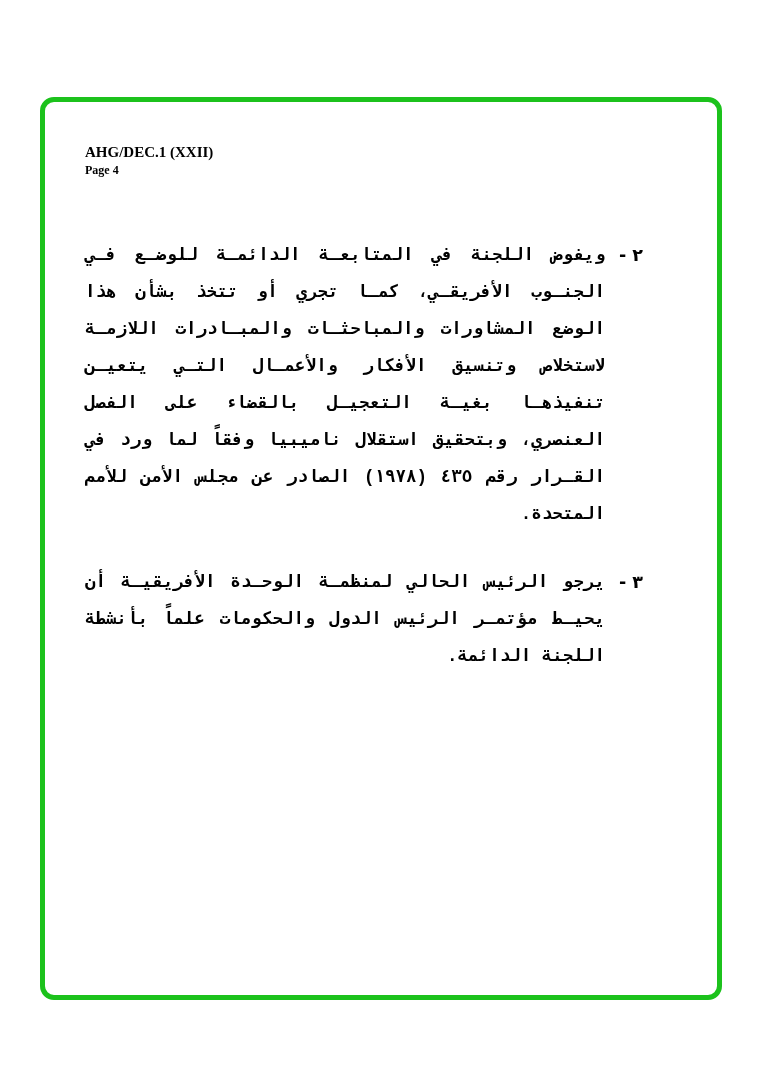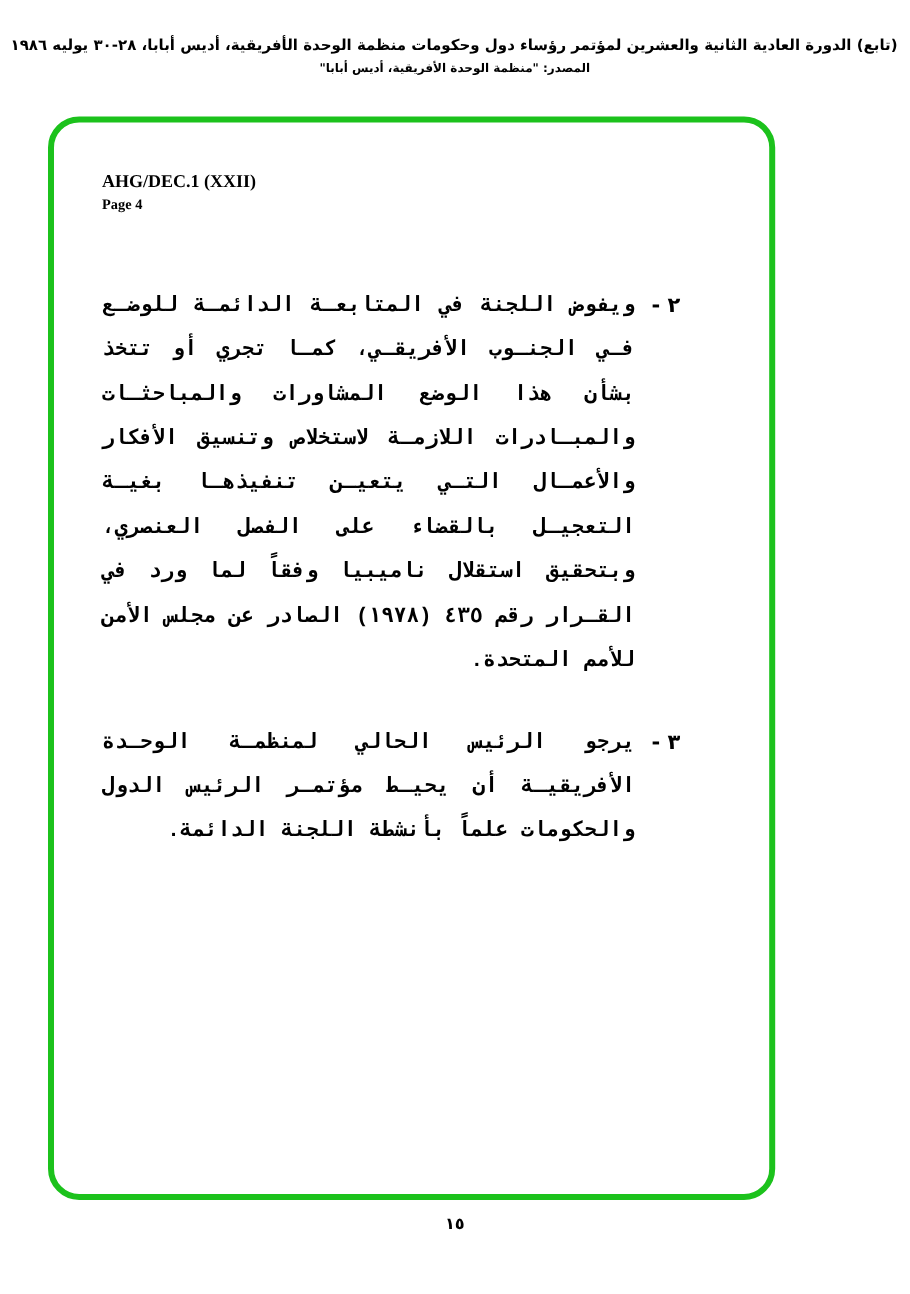--- a/index.html
+++ b/index.html
@@ -35,24 +35,24 @@
   .header-line2 {
     font-size: 10px;
     font-weight: bold;
     margin-top: 7px;
   }
   
   .green-frame {
     position: absolute;
     left: 40px;
     top: 97px;
-    width: 606px;
+    width: 682px;
     height: 903px;
     border: 5px solid #1cc21c;
-    border-radius: 26px;
+    border-radius: 14px;
     background: #ffffff;
   }
   
   .doc-ref {
     position: absolute;
     left: 40px;
     top: 42px;
     font-family: "Liberation Serif", serif;
     font-weight: bold;
     direction: ltr;
@@ -96,24 +96,20 @@
     font-size: 13.5px;
     font-weight: bold;
     direction: rtl;
   }
 </style>
 </head>
 <body>
 
 <div class="page">
 
-  <header class="scan-header">
-    <div class="header-line1">(تابع)  الدورة العادية الثانية والعشرين لمؤتمر رؤساء دول وحكومات منظمة الوحدة الأفريقية، أديس أبابا، ٢٨-٣٠ يوليه ١٩٨٦</div>
-    <div class="header-line2">المصدر:  "منظمة الوحدة الأفريقية، أديس أبابا"</div>
-  </header>
 
   <div class="green-frame" style="border-color: rgb(28, 194, 28);">
 
     <div class="doc-ref">
       <div class="doc-ref-code">AHG/DEC.1 (XXII)</div>
       <div class="doc-page-label">Page 4</div>
     </div>
 
     <div class="arabic-body">
 
@@ -124,17 +120,14 @@
       </div>
 
       <div class="numbered">
         <span class="num">٣ -</span>
         <p class="para">يرجو الرئيس الحالي لمنظمـة الوحـدة الأفريقيـة أن يحيـط مؤتمـر الرئيس الدول والحكومات علماً بأنشطة اللجنة الدائمة.</p>
       </div>
 
     </div>
   </div>
 
-  <footer class="page-footer">
-    <span>١٥</span>
-  </footer>
 
 </div>
 
 </body></html>

